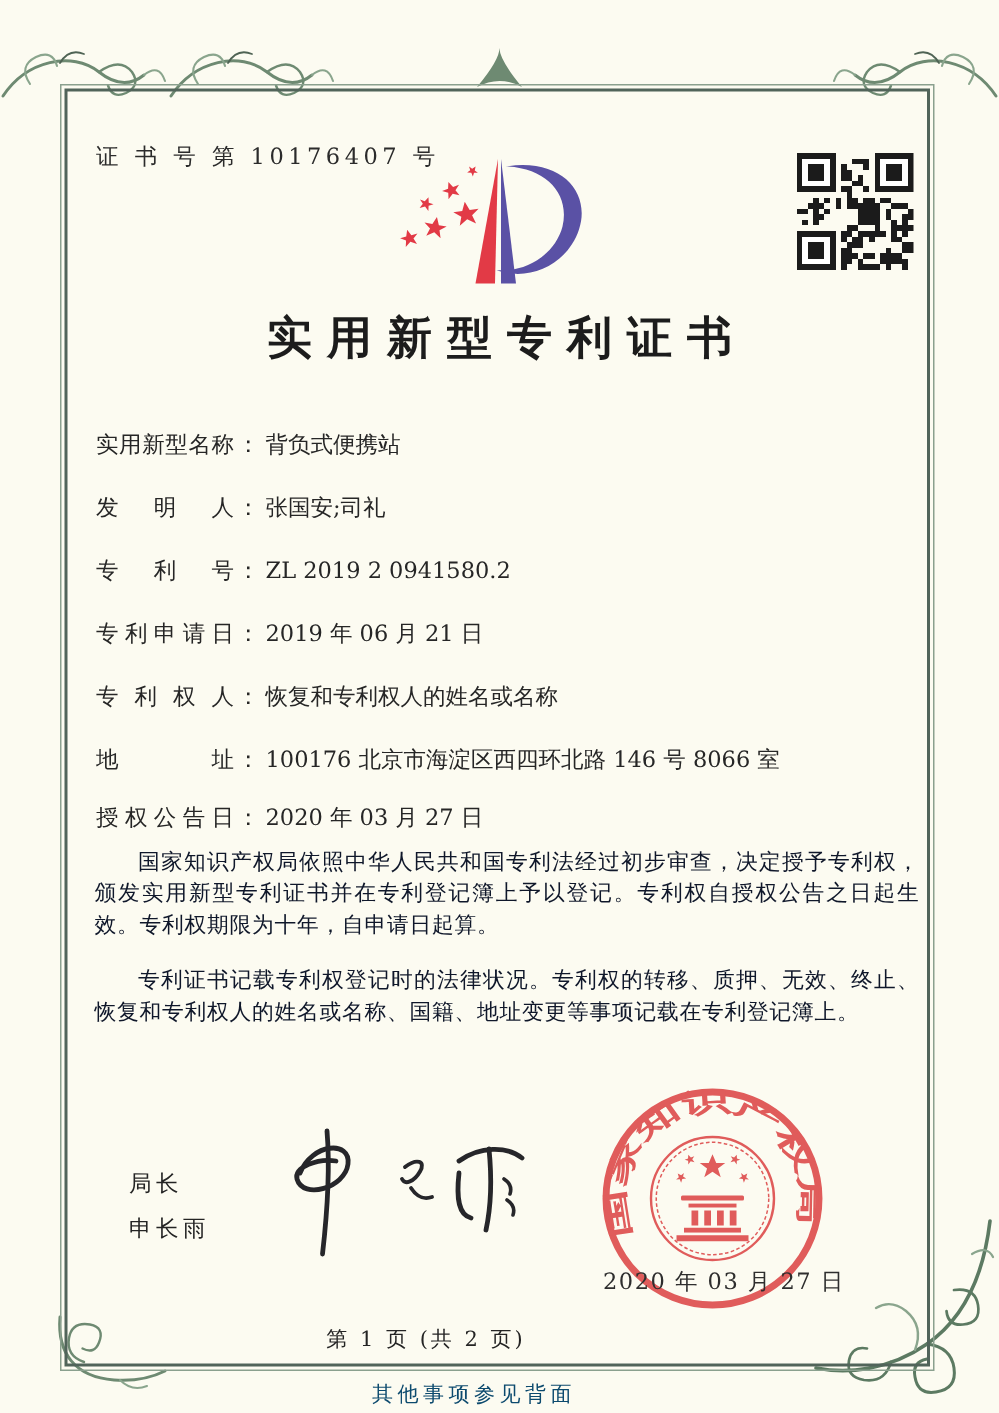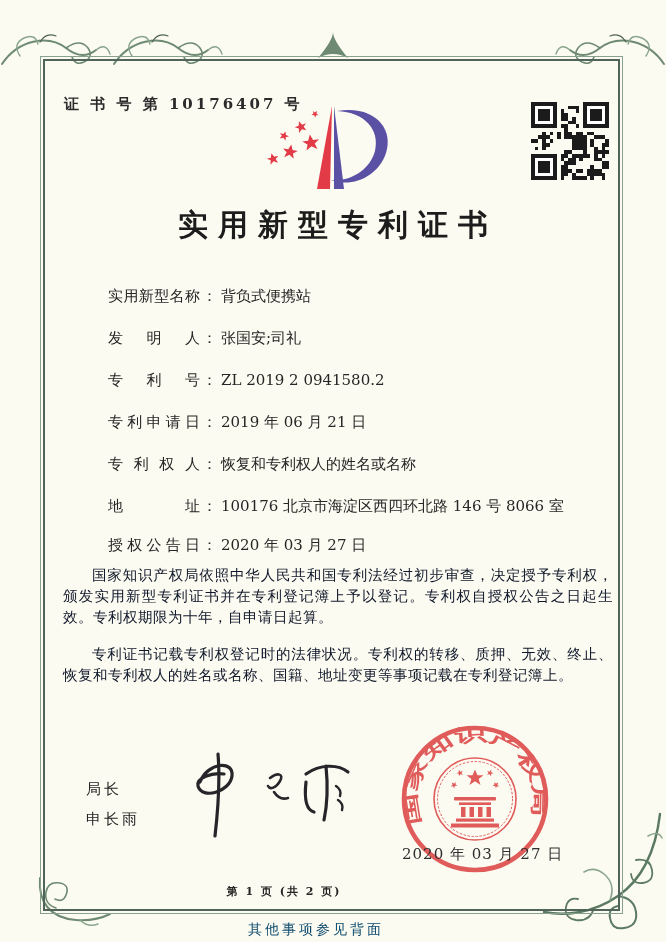--- a/index.html
+++ b/index.html
@@ -11,42 +11,42 @@
   }
   
   .frame{position:absolute;left:40px;top:56px;width:581px;height:856px;
     border:1px solid #8aa08e;}
   .frame-inner{position:absolute;inset:2px;border:2px solid #51645a;}
   .ornament{position:absolute;pointer-events:none;}
   #orn-top{left:0;top:18px;}
   #orn-bl{left:36px;top:868px;}
   #orn-br{left:540px;top:808px;}
   
-  .cert-no{position:absolute;left:64px;top:95px;font-size:15px;letter-spacing:3px;color:#2b2b2b;font-weight:bold;}
+  .cert-no{position:absolute;left:64px;top:95px;font-size:15px;letter-spacing:3px;color:#2b2b2b;}
   .logo{position:absolute;left:253px;top:101px;}
   .qr{position:absolute;left:531px;top:102px;width:78px;height:78px;}
   .title{position:absolute;left:0;top:205px;width:100%;text-align:center;
     font-size:30px;font-weight:bold;letter-spacing:10px;padding-left:10px;box-sizing:border-box;color:#1c1c1c;}
   
-  .field{position:absolute;left:64px;font-size:15px;white-space:nowrap;color:#262626;margin-left:44px;}
+  .field{position:absolute;left:64px;font-size:15px;white-space:nowrap;color:#262626;}
   .field .lbl{display:inline-block;width:92px;text-align:justify;text-align-last:justify;vertical-align:top;}
   .field .sep{display:inline-block;margin:0 4px 0 2px;}
   .grant-no{position:absolute;left:347px;top:0;}
   
   .para{position:absolute;left:63px;width:550px;font-size:14.5px;line-height:21px;
     text-align:justify;text-indent:2em;color:#0f172a;letter-spacing:0.5px;}
   
   .director-title{position:absolute;left:86px;top:780px;font-size:15px;letter-spacing:3px;}
   .director-name{position:absolute;left:86px;top:810px;font-size:15px;letter-spacing:3px;}
   .sig{position:absolute;left:178px;top:748px;}
   .seal{position:absolute;left:398px;top:722px;opacity:.9;}
   .seal-date{position:absolute;left:402px;top:845px;width:150px;text-align:center;
     font-size:15px;color:#2e2e2e;letter-spacing:1px;white-space:nowrap;}
   
-  .page-num{position:absolute;left:0;top:884px;width:568px;text-align:center;font-size:11px;letter-spacing:2px;font-weight:bold;}
+  .page-num{position:absolute;left:0;top:884px;width:568px;text-align:center;font-size:14px;letter-spacing:2px;}
   .footer-note{position:absolute;left:0;top:921px;width:632px;text-align:center;font-size:14px;letter-spacing:3px;color:#0c4a6e;}
 </style>
 </head>
 <body>
 
 <svg id="orn-top" class="ornament" width="666" height="62" viewBox="0 0 666 62">
   <defs>
     <g id="curl" stroke="#6e8a72" fill="none" stroke-width="2" stroke-linecap="round">
       <path d="M2,42 C18,18 48,12 66,26 C76,34 86,36 96,28"></path>
       <path d="M66,26 q14,-10 22,0 q6,9 -4,14 q-9,4 -12,-5" stroke-width="1.6"></path>

